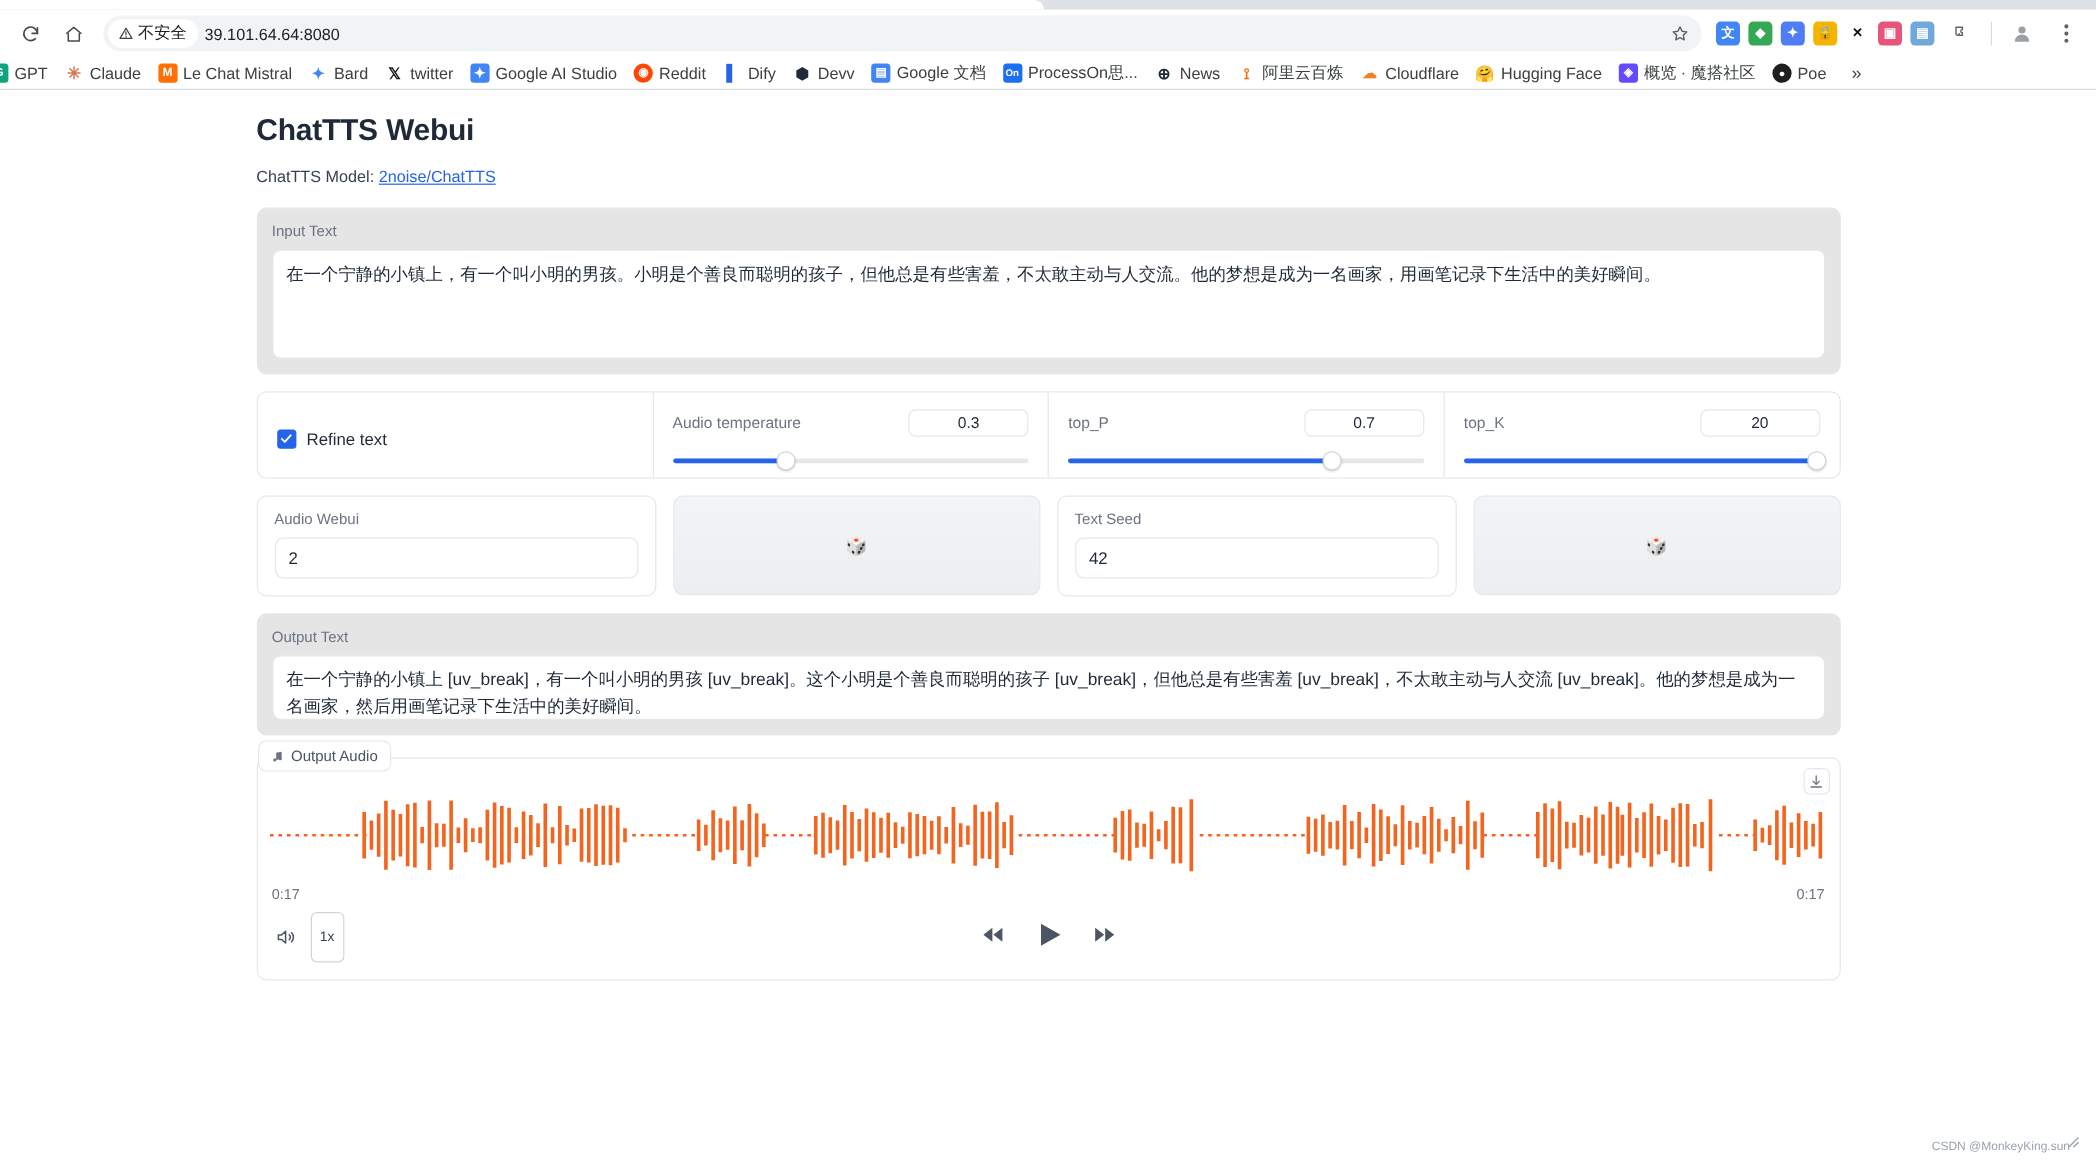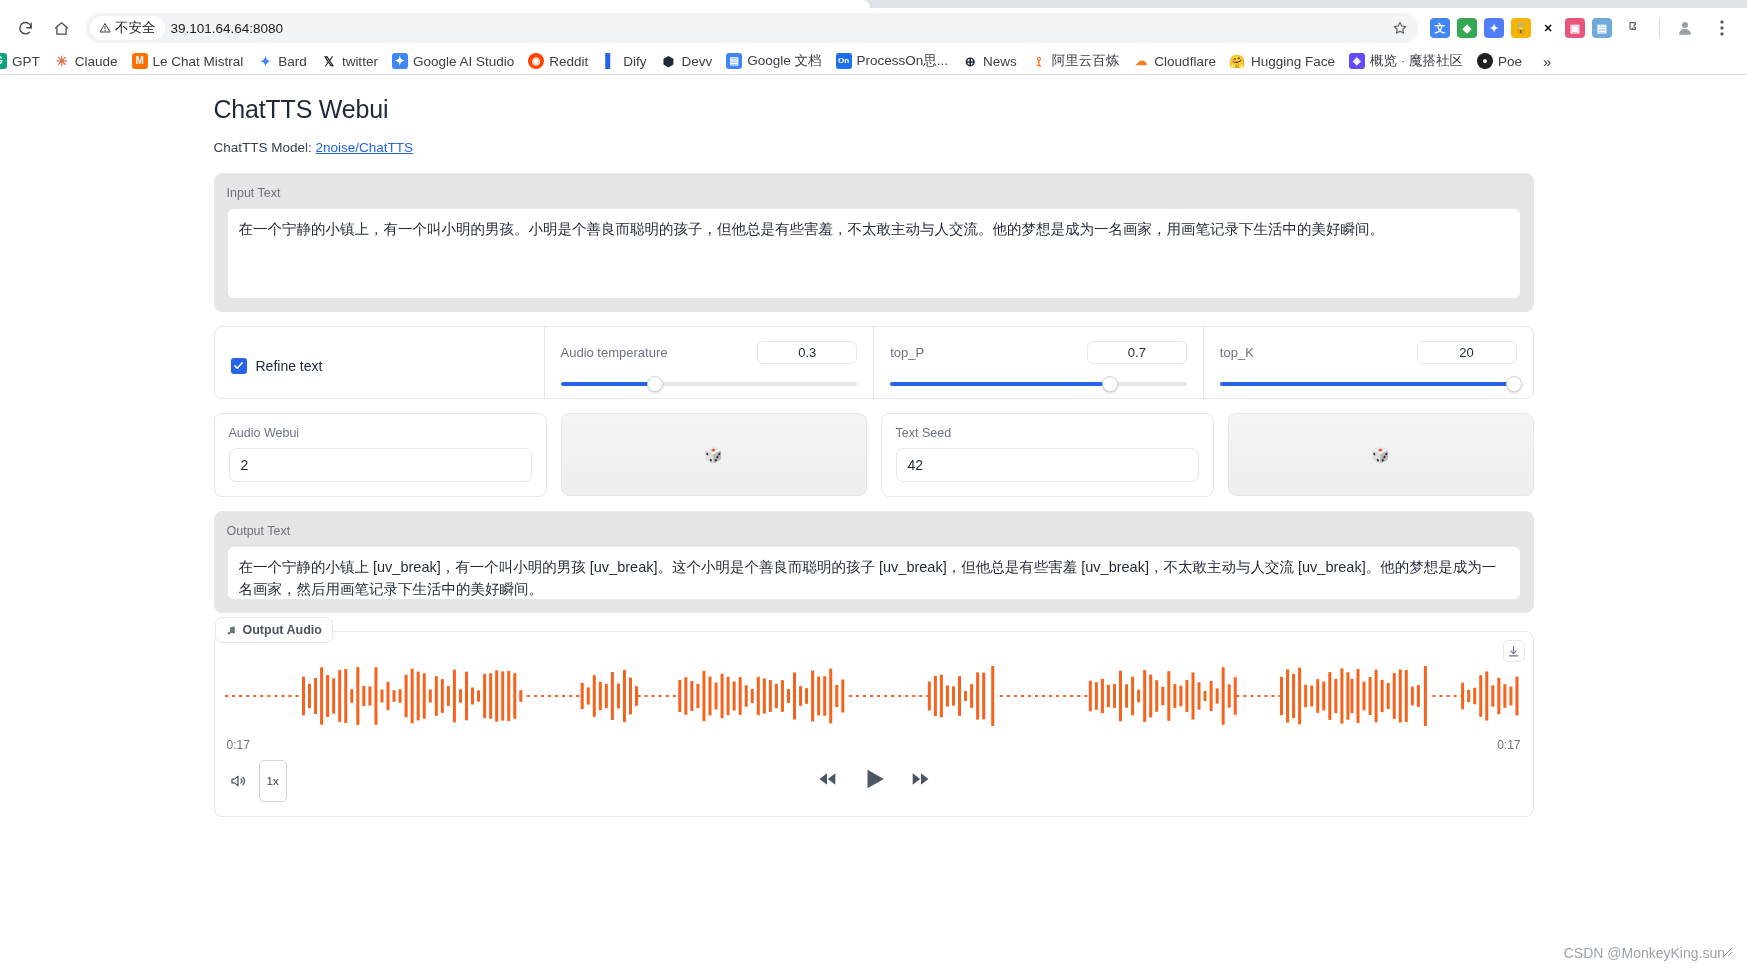--- a/index.html
+++ b/index.html
@@ -77,21 +77,21 @@
 
   
   #app {
     padding: 20px 0 0 0;
     height: calc(972px - 76px);
     position: relative;
     background: #ffffff;
   }
   #app-inner { width: 1320px; margin: 0 auto; }
   #page-title {
-    font-size: 25px; font-weight: 400; color: #1f2937;
+    font-size: 25px; font-weight: 700; color: #1f2937;
     letter-spacing: -0.2px; margin-bottom: 16px; margin-left: 0px;
   }
   #model-line { font-size: 13.5px; color: #374151; margin-bottom: 18px; }
   #model-link { color: #2563eb; text-decoration: underline; }
 
   .panel {
     border: 1px solid #e5e7eb; border-radius: 8px;
     background: #e5e5e5; padding: 12px 12px 12px 12px;
     margin-bottom: 14px;
   }
@@ -176,21 +176,21 @@
 
   
   #audio-panel {
     border: 1px solid #e5e7eb; border-radius: 8px; background: #fff;
     padding: 0 0 14px 0; position: relative; margin-top: 18px;
   }
   #audio-tab {
     position: absolute; top: -15px; left: 0px;
     background: #fff; border: 1px solid #e5e7eb; border-radius: 7px;
     padding: 5px 10px; font-size: 12.5px; color: #4b5563;
-    display: flex; align-items: center; gap: 6px; font-weight: bold;
+    display: flex; align-items: center; gap: 6px;
   }
   #download-icon {
     position: absolute; top: 8px; right: 8px;
     width: 22px; height: 22px; border: 1px solid #e5e7eb; border-radius: 5px;
     display: flex; align-items: center; justify-content: center; color: #6b7280;
     background:#fff;
   }
   #waveform { height: 72px; margin: 28px 10px 0 10px; position: relative; }
   #waveform svg { display: block; width: 100%; height: 72px; }
   #time-row {
@@ -205,21 +205,21 @@
     margin-left: 12px; border: 1px solid #d1d5db; border-radius: 5px;
     font-size: 11.5px; color: #374151; padding: 14px 7px; background:#fff;
   }
   #transport {
     position: absolute; left: 50%; transform: translateX(-50%);
     display: flex; align-items: center; gap: 22px; color: #4b5563;
   }
 
   #watermark {
     position: absolute; right: 22px; bottom: 10px;
-    font-size: 14px; color: #9ca3af;
+    font-size: 10px; color: #9ca3af;
   }
 </style>
 </head>
 <body>
 
 <div id="browser-chrome">
   <div id="tabstrip-strip"></div>
 
   <div id="toolbar">
     <div class="tb-icon-btn">

